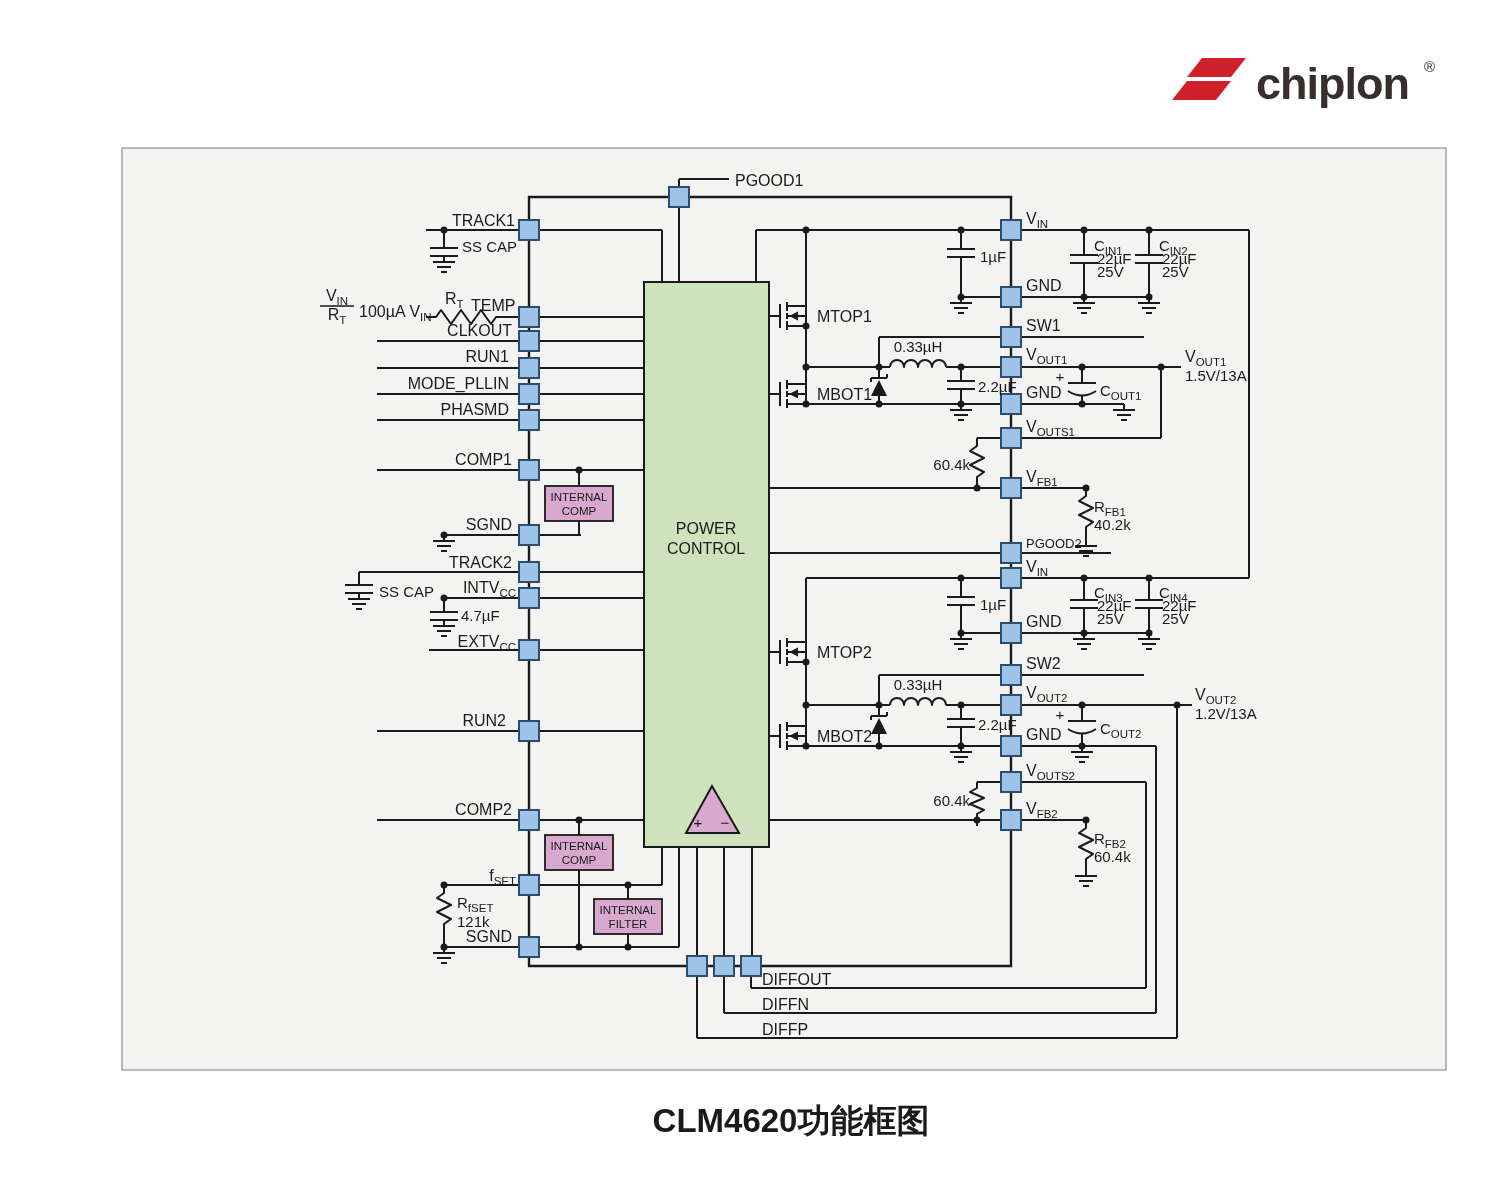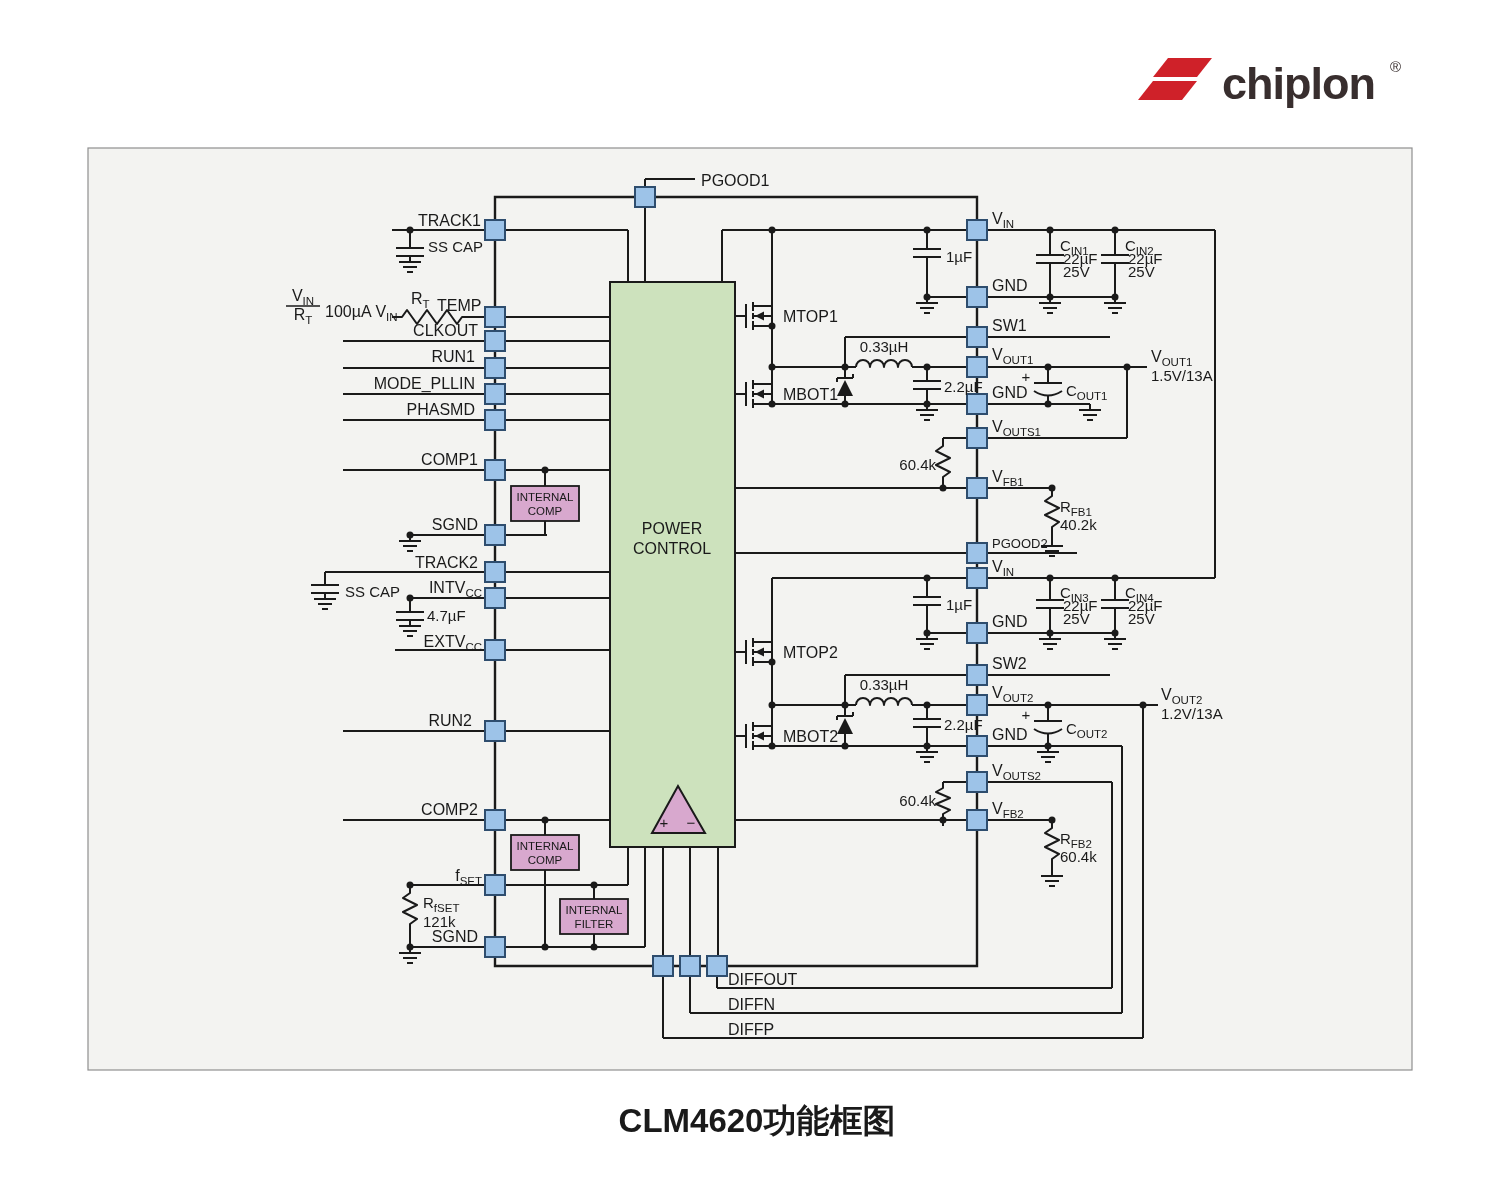--- a/index.html
+++ b/index.html
@@ -1,16 +1,16 @@
 <!DOCTYPE html>
 <html><head>
 <meta charset="utf-8">
 <style>
   html,body{margin:0;padding:0;background:#ffffff;}
-  .page{width:1422px;height:1187px;position:relative;font-family:"Liberation Sans",sans-serif;}
+  .page{width:1422px;height:1187px;position:relative;font-family:"Liberation Sans",sans-serif;margin-left:34px;}
   svg{display:block;}
   svg text{fill:#1a1a1a;font-family:"Liberation Sans",sans-serif;}
   .lbl{font-size:16px;}
   .sub{font-size:11.5px;}
   .val{font-size:15px;}
   .sm{font-size:13px;}
   .blk{font-size:11.5px;}
   .pc{font-size:16px;}
   .plus{font-size:15px;}
   .cap{font-size:33px;font-weight:bold;}

